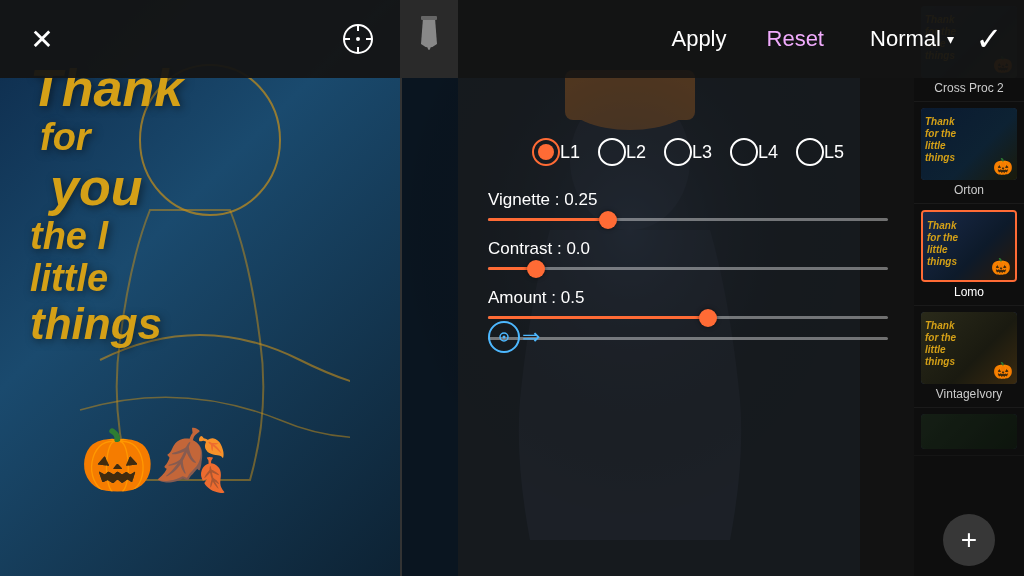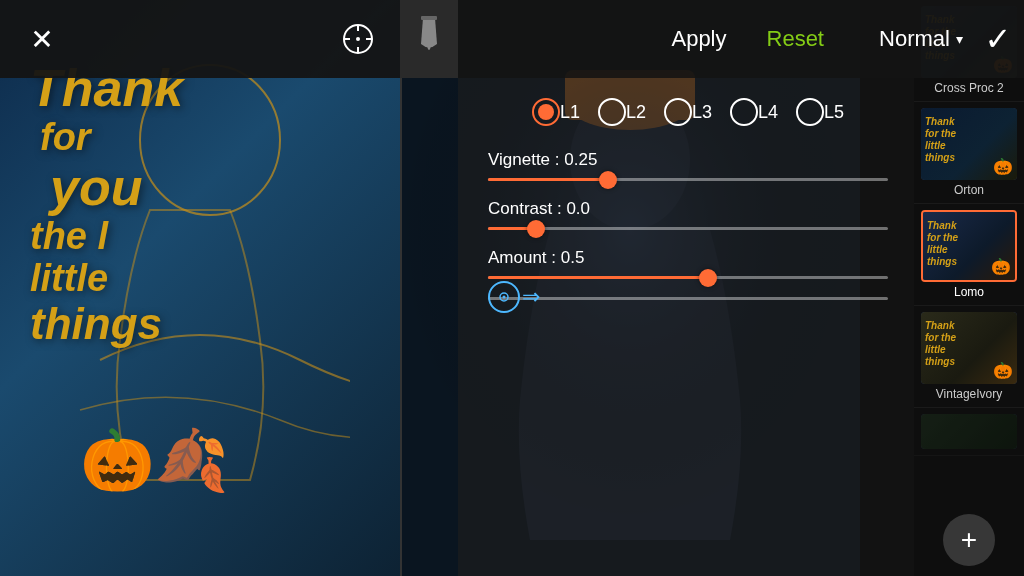--- a/index.html
+++ b/index.html
@@ -87,35 +87,35 @@
 
     .top-center {
       flex: 1;
       display: flex;
       align-items: center;
       justify-content: flex-end;
       gap: 40px;
     }
 
     .btn-text {
-      color: #84cc16;
+      color: #f0abfc;
       font-size: 22px;
       cursor: pointer;
       font-weight: 400;
     }
     .btn-text.active {
       color: white;
     }
 
     .top-right {
       width: 200px;
       display: flex;
       align-items: center;
       justify-content: flex-end;
-      padding-right: 1px;
+      padding-right: 10px;
       gap: 10px;
     }
 
     .blend-mode {
       display: flex;
       align-items: center;
       gap: 6px;
       color: white;
       font-size: 22px;
       cursor: pointer;
@@ -167,20 +167,21 @@
       justify-content: center;
     }
 
     .layer-option {
       display: flex;
       align-items: center;
       gap: 0;
       cursor: pointer;
       color: white;
       font-size: 18px;
+      margin-top: 40px;
     }
 
     .radio-circle {
       width: 28px;
       height: 28px;
       border-radius: 50%;
       border: 2.5px solid white;
       display: flex;
       align-items: center;
       justify-content: center;

